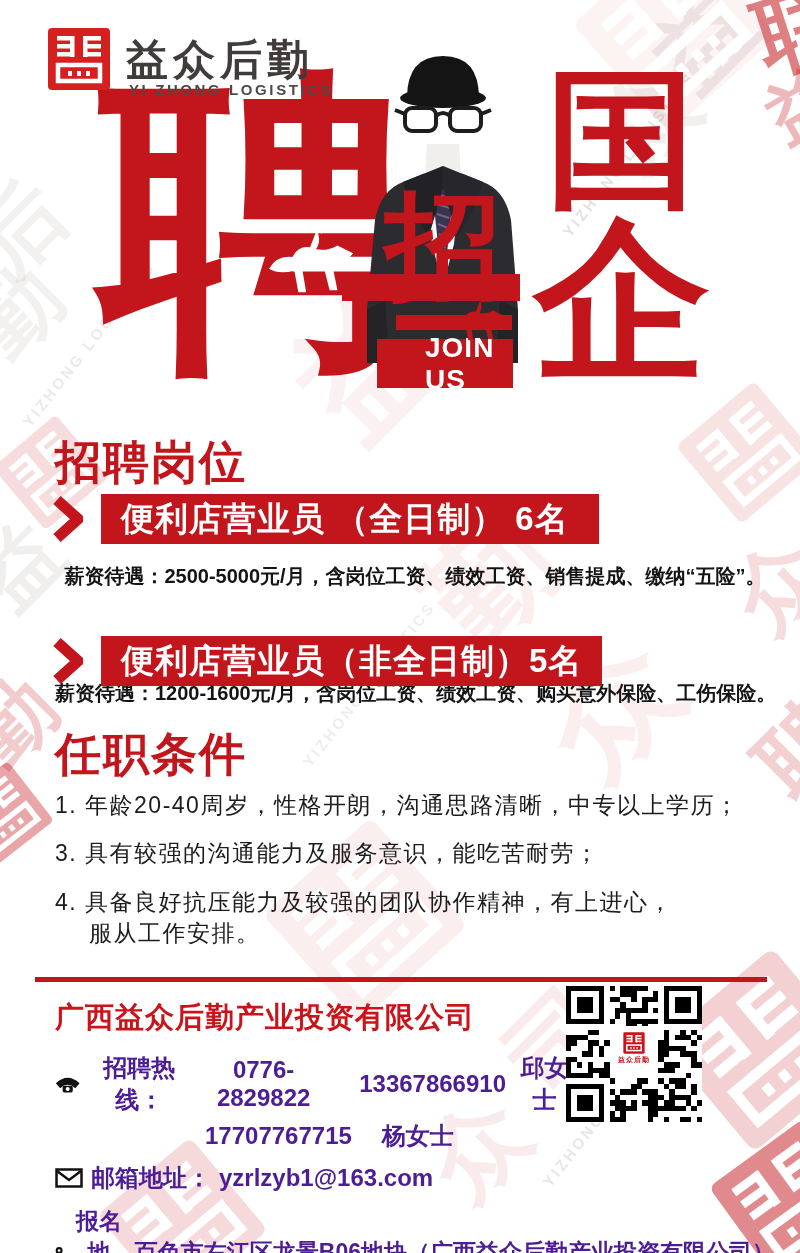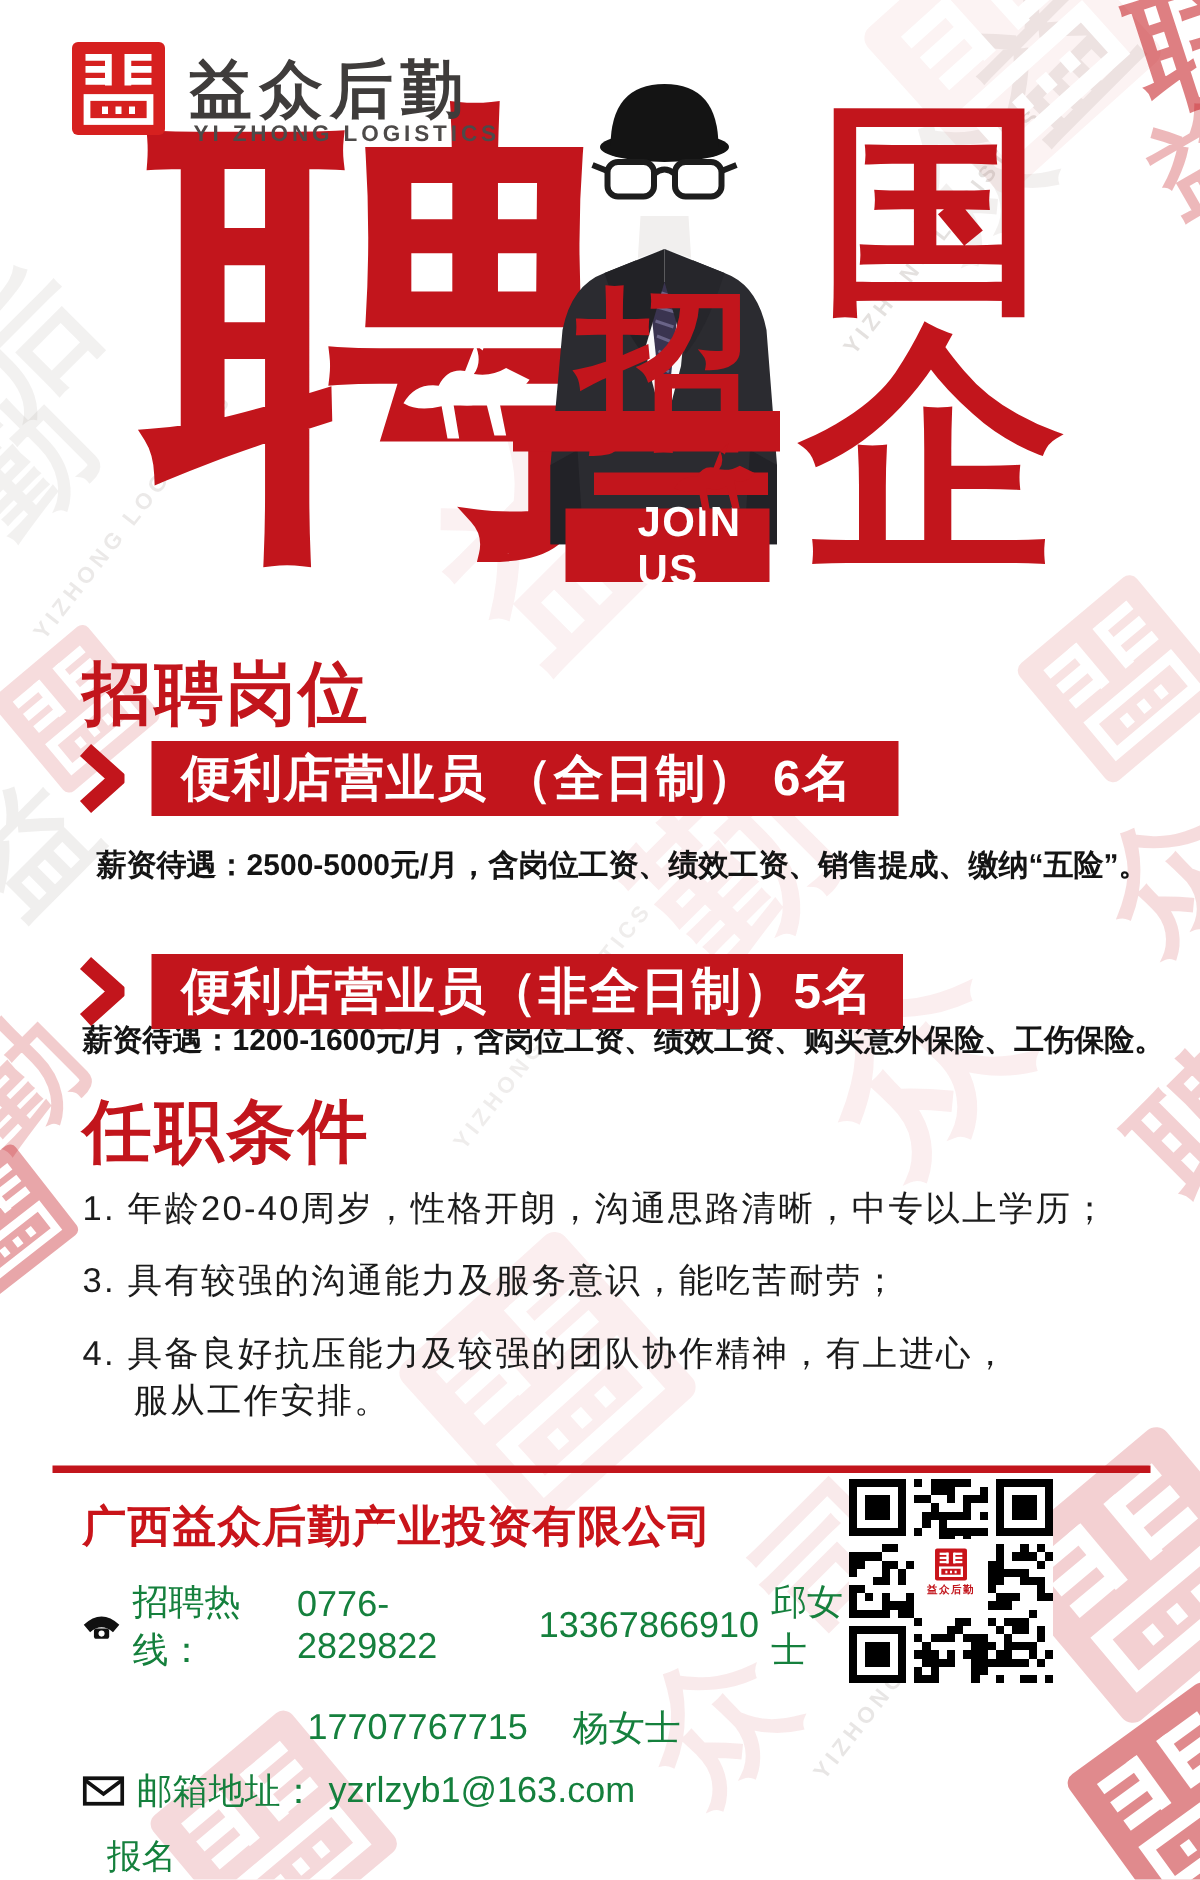--- a/index.html
+++ b/index.html
@@ -14,21 +14,21 @@
   .hero-char { position:absolute; line-height:1; font-weight:900; color:#c2151c; }
   .banner-row { position:absolute; display:flex; align-items:center; gap:18px; }
   .banner-box {
     background:#c2151c; color:#fff; font-weight:700; white-space:nowrap; overflow:hidden;
     height:50px; display:flex; align-items:center; padding:0 20px; font-size:33px; letter-spacing:1px;
   }
   .salary { position:absolute; left:55px; width:720px; font-size:20px; font-weight:600; color:#141414; white-space:nowrap;text-align:center; }
   .sec-title { position:absolute; left:55px; font-size:46px; font-weight:900; color:#c2151c; letter-spacing:2px; }
   .req-item { font-size:23px; font-weight:500; color:#1c1c1c; letter-spacing:1.5px; line-height:1.36;
               padding-left:34px; text-indent:-34px; margin-bottom:17px; max-width:700px; }
-  .contact-line { display:flex; align-items:center; gap:8px; font-size:24px; font-weight:400; color:#15803d; }
+  .contact-line { display:flex; align-items:center; gap:8px; font-size:24px; font-weight:700; color:#4c1d95;text-align:center; }
   .contact-line .num { margin-right:22px; }
   .qr-overlay { position:absolute; display:flex; flex-direction:column; align-items:center; justify-content:center;
                 background:#fff; border-radius:6px; padding:4px 5px; box-shadow:0 0 0 2px #fff; }
   .qr-overlay .cap { font-size:7px; color:#c2151c; font-weight:700; letter-spacing:1px; margin-top:1px; white-space:nowrap; }
   .join-box { position:absolute; background:#c2151c; color:#fff; display:flex; align-items:center; justify-content:center;
               font-weight:700; font-size:28px; letter-spacing:1px;padding-left:48px; }
   .logo-name { position:absolute; font-size:42px; font-weight:700; color:#3f3c3b; letter-spacing:5px; white-space:nowrap; }
   .logo-sub { position:absolute; font-size:15px; font-weight:600; color:#4d4a49; letter-spacing:2.6px; white-space:nowrap; }
   svg { display:block; }
 </style>
@@ -190,21 +190,21 @@
         <path d="M1 10 Q15 -3 29 10 L24 16 Q15 8 6 16 Z" fill="#111"></path>
         <rect x="9" y="13" width="12" height="8" rx="2" fill="#111"></rect>
         <circle cx="15" cy="17" r="2.4" fill="#fff"></circle>
       </svg>
     <span>招聘热线：</span>
     <span class="num">0776-2829822</span>
     <span>13367866910</span>
     <span>邱女士</span>
   </div>
 
-  <div class="contact-line" style="margin-top:20px;padding-left:150px;">
+  <div class="contact-line" style="margin-top:4px;padding-left:150px;">
     <span class="num">17707767715</span>
     <span>杨女士</span>
   </div>
 
   <div class="contact-line" style="margin-top:10px;">
     <svg width="28" height="20" viewBox="0 0 28 20">
         <rect x="1.5" y="1.5" width="25" height="17" fill="none" stroke="#111" stroke-width="2.5"></rect>
         <path d="M2 3 L14 12 L26 3" fill="none" stroke="#111" stroke-width="2.5"></path>
       </svg>
     <span>邮箱地址：</span>

